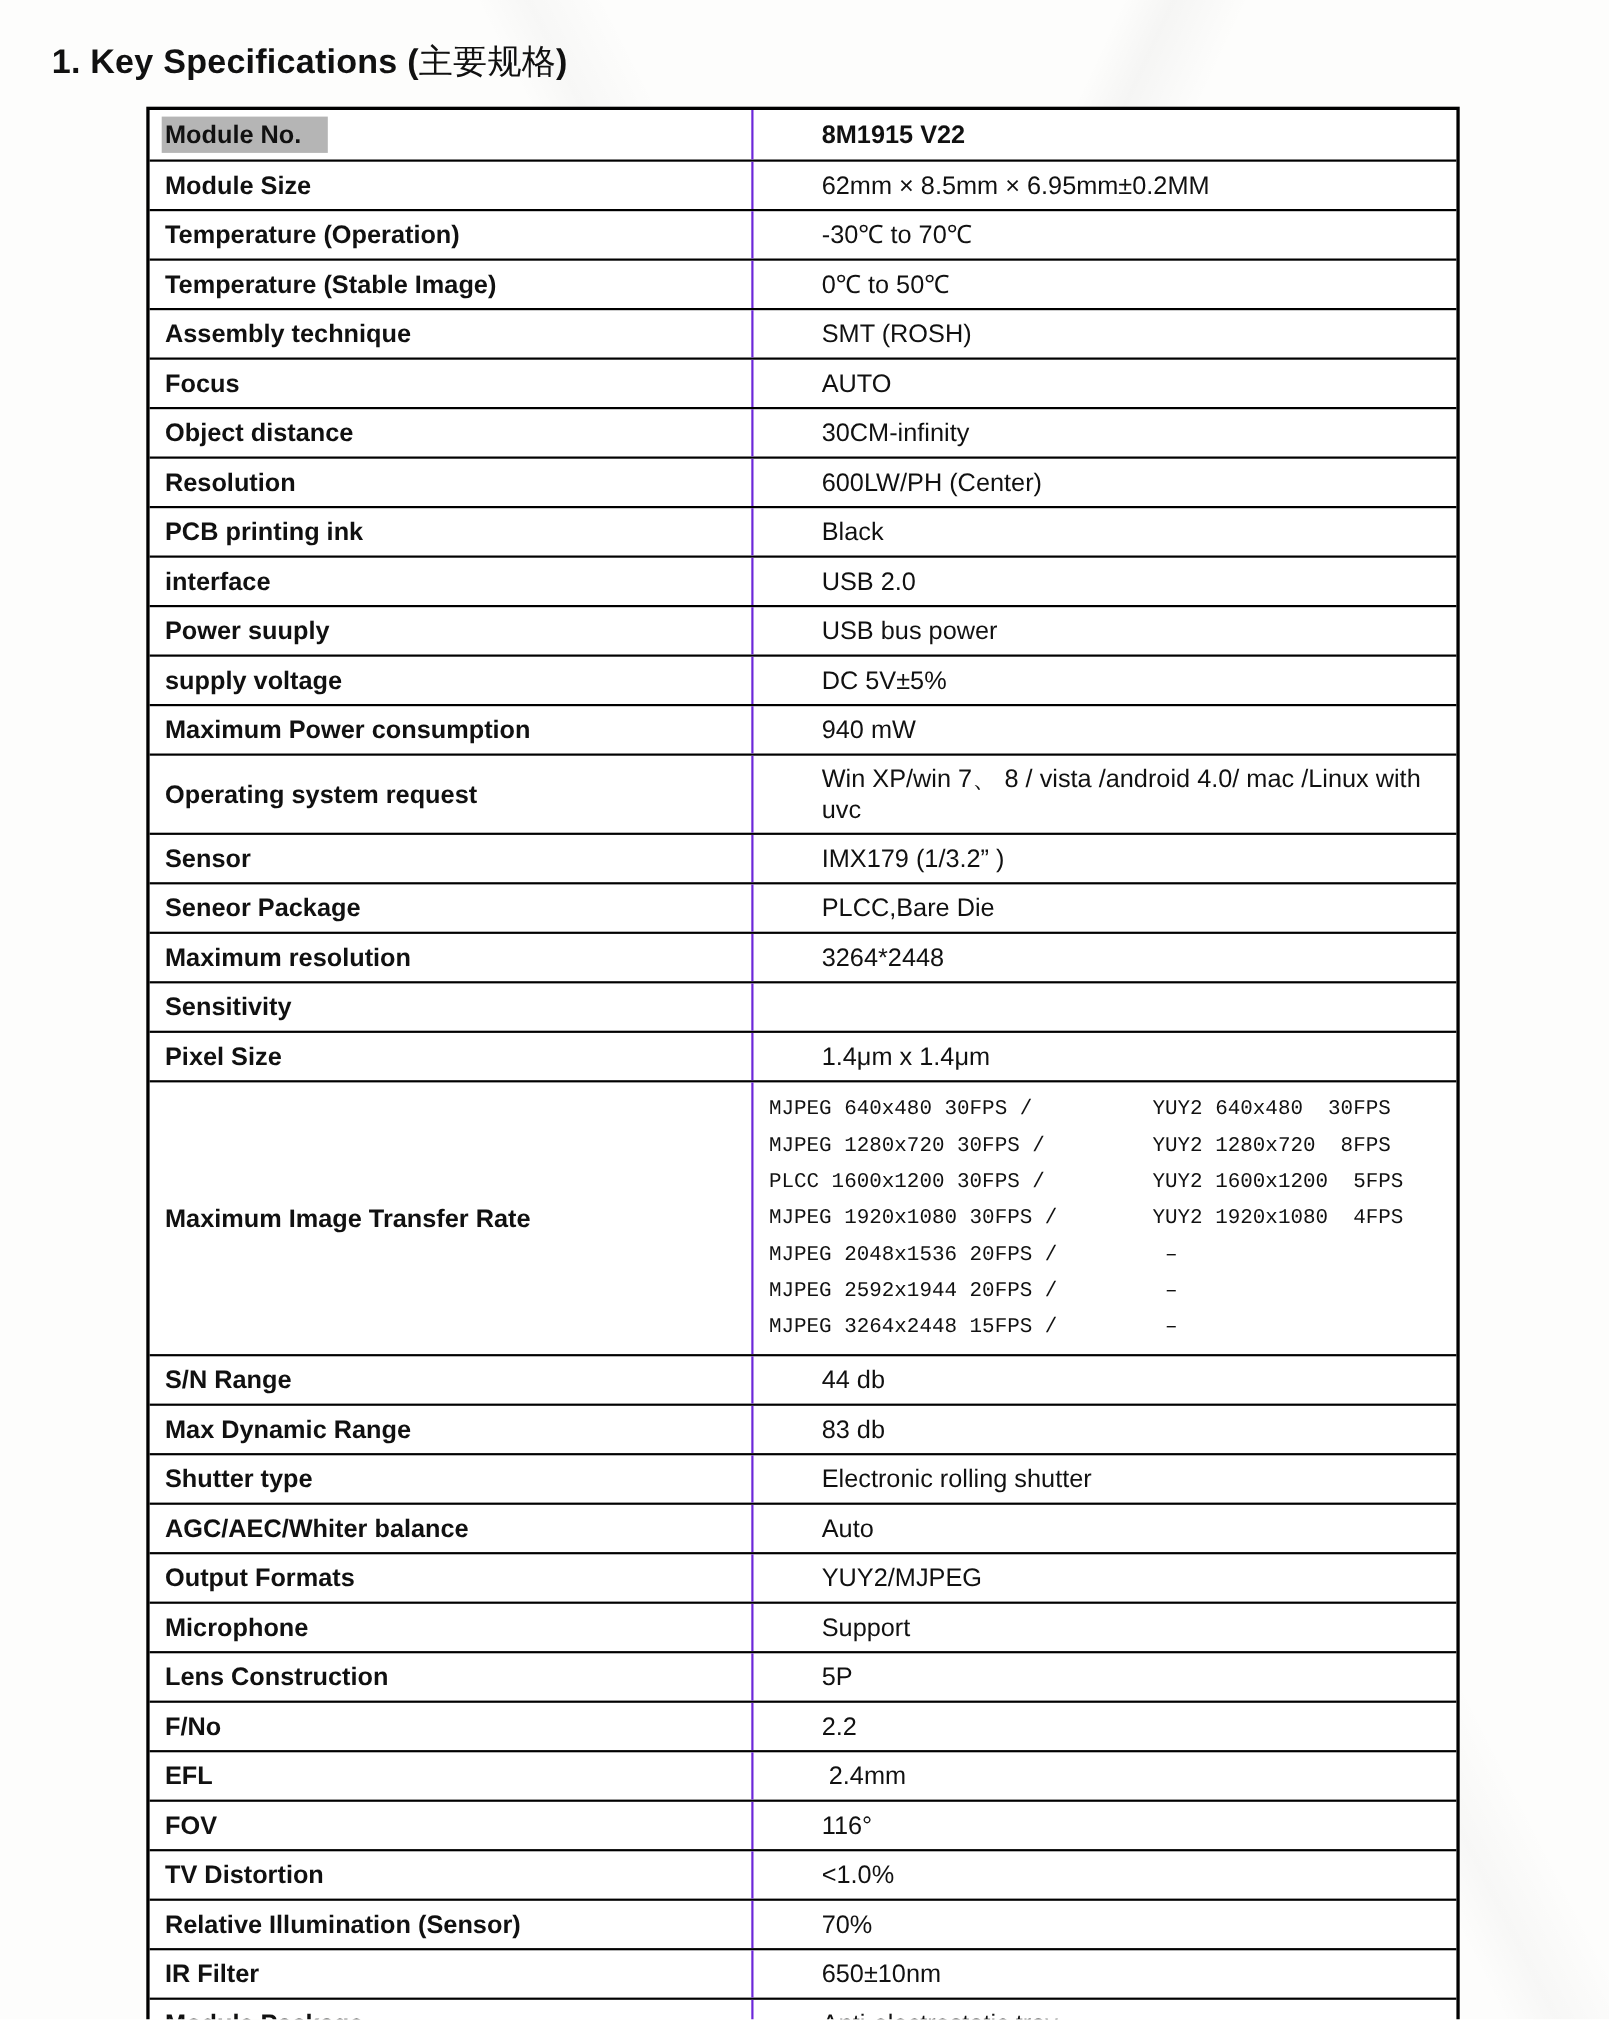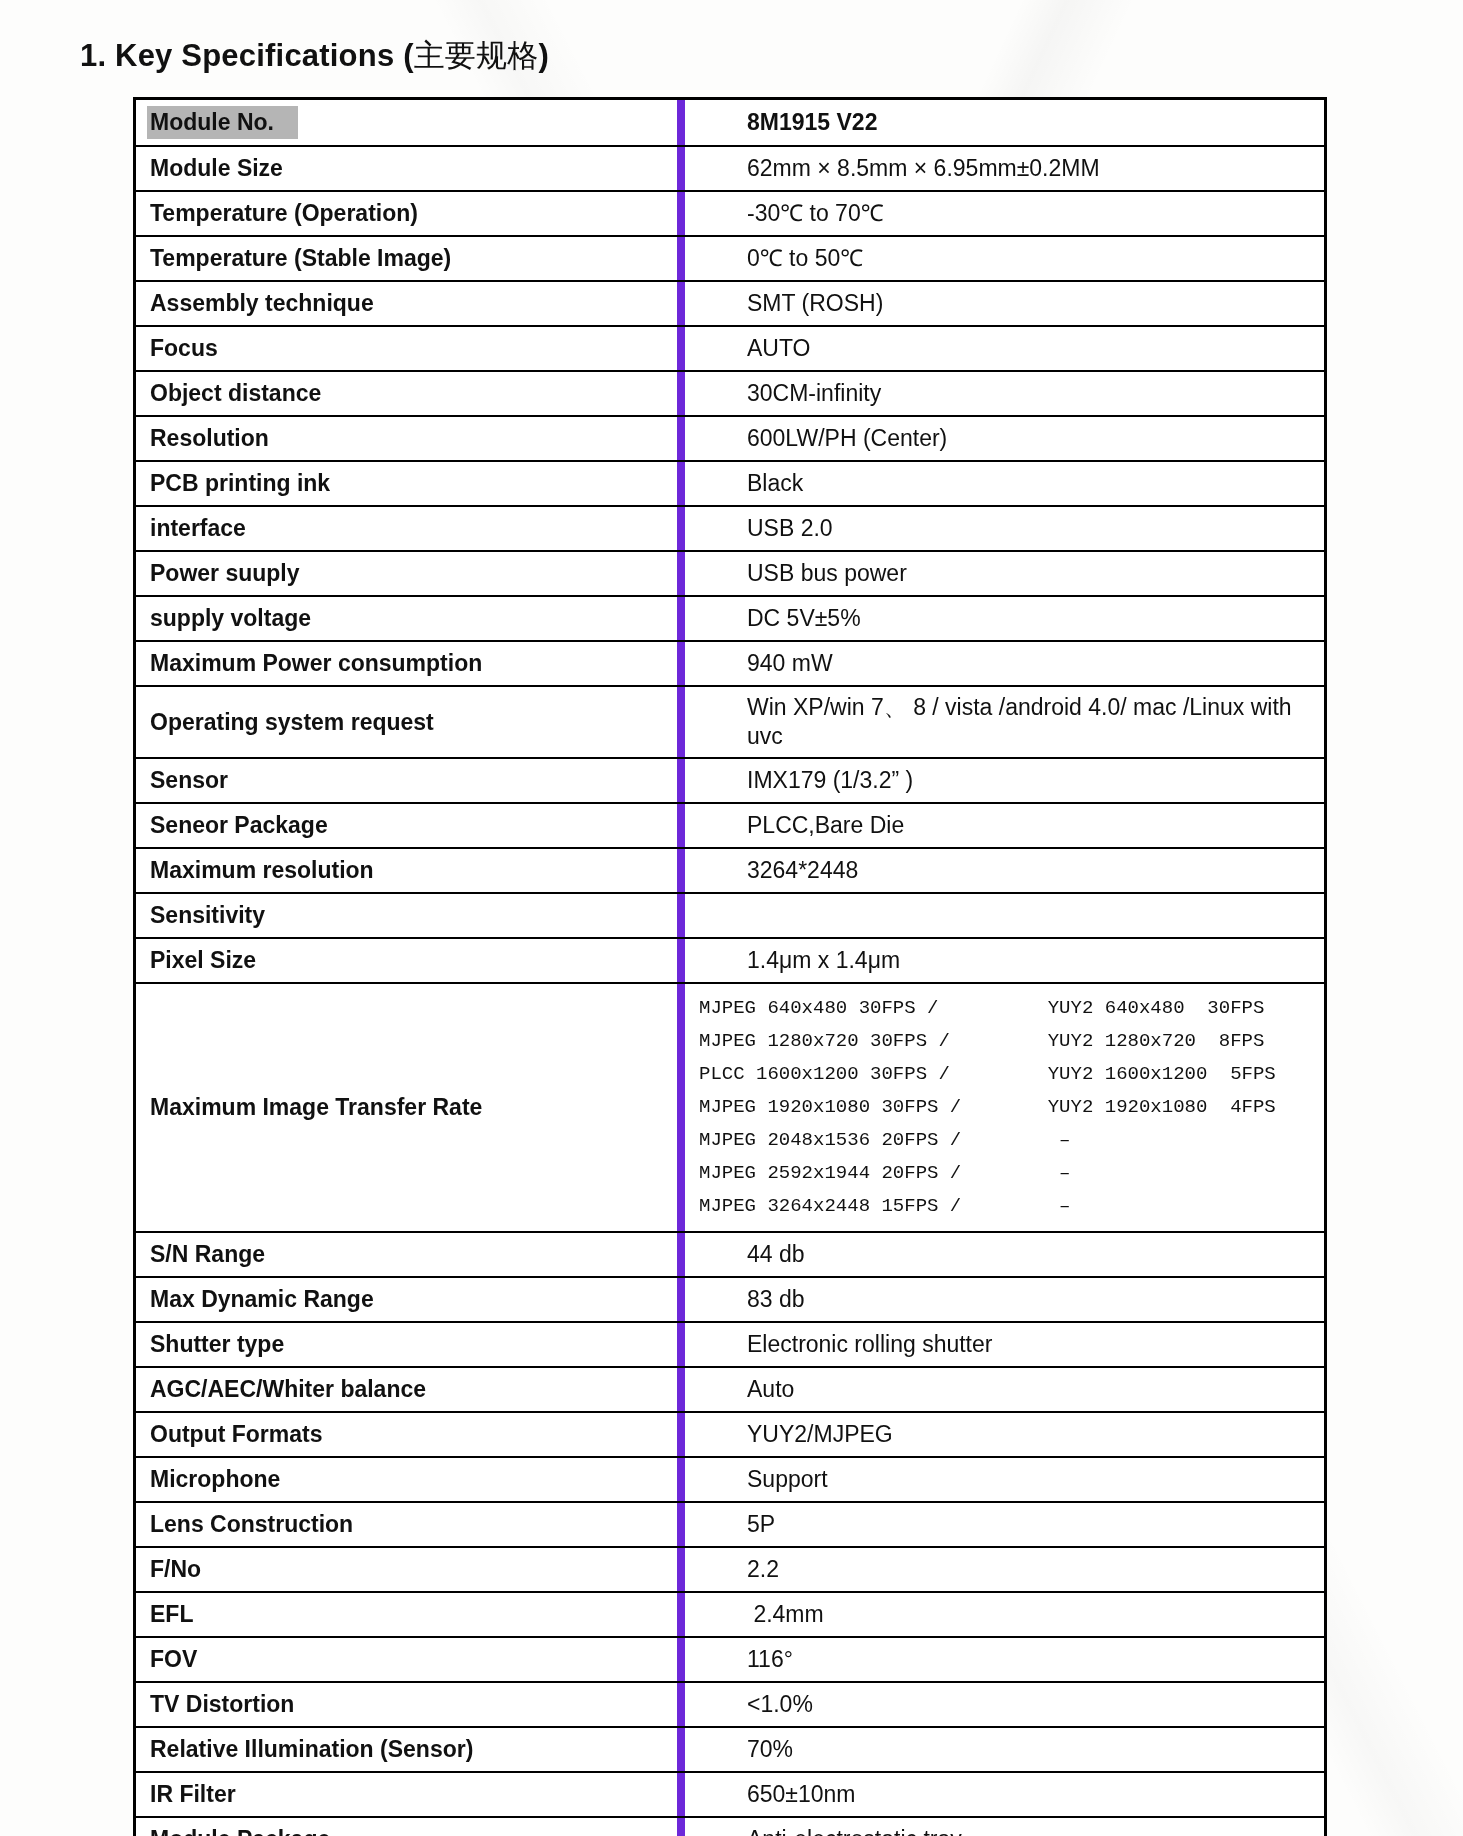--- a/index.html
+++ b/index.html
@@ -18,21 +18,20 @@
       linear-gradient(115deg, transparent 44%, rgba(0,0,0,0.03) 46%, transparent 49%),
       linear-gradient(63deg, transparent 57%, rgba(0,0,0,0.022) 59%, transparent 62%);
   }
   .title {
     position: absolute;
     left: 47px; top: 14px;
     font-size: 31px;
     font-weight: bold;
     letter-spacing: 0.2px;
     white-space: nowrap;
-    margin-left: 33px;
   }
   .title .cjk {
     font-family: "DejaVu Serif", serif;
     font-weight: normal;
   }
   .spec-table {
     position: absolute;
     left: 133px; top: 97px;
     width: 1194px;
     border: 3px solid #000;
@@ -46,21 +45,21 @@
   .row + .row { border-top: 2px solid #000; }
   .cell {
     box-sizing: border-box;
     padding: 6px 14px;
     display: flex;
     align-items: center;
     min-height: 43px;
     line-height: 29px;
   }
   .cell.label {
-    border-right: 8px solid #6d28d9;
+    border-right: 2px solid #6d28d9;
     font-weight: bold;
     font-size: 23px;
   }
   .cell.value { font-size: 23px; }
   .vtext { white-space: pre-wrap; margin-left: 48px; }
   .vtext.bold { font-weight: bold; }
   .ltext.hl {
     background: #b5b5b5;
     padding: 2px 24px 2px 3px;
     margin-left: -3px;

